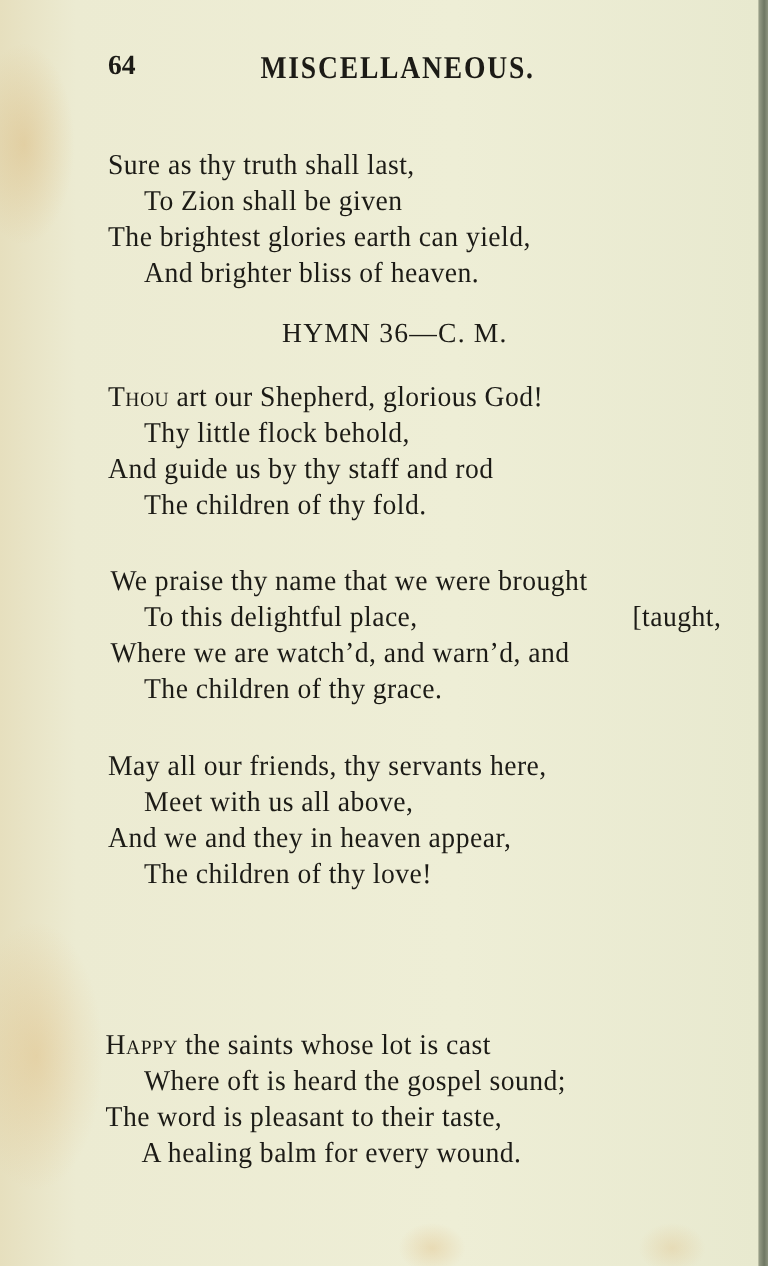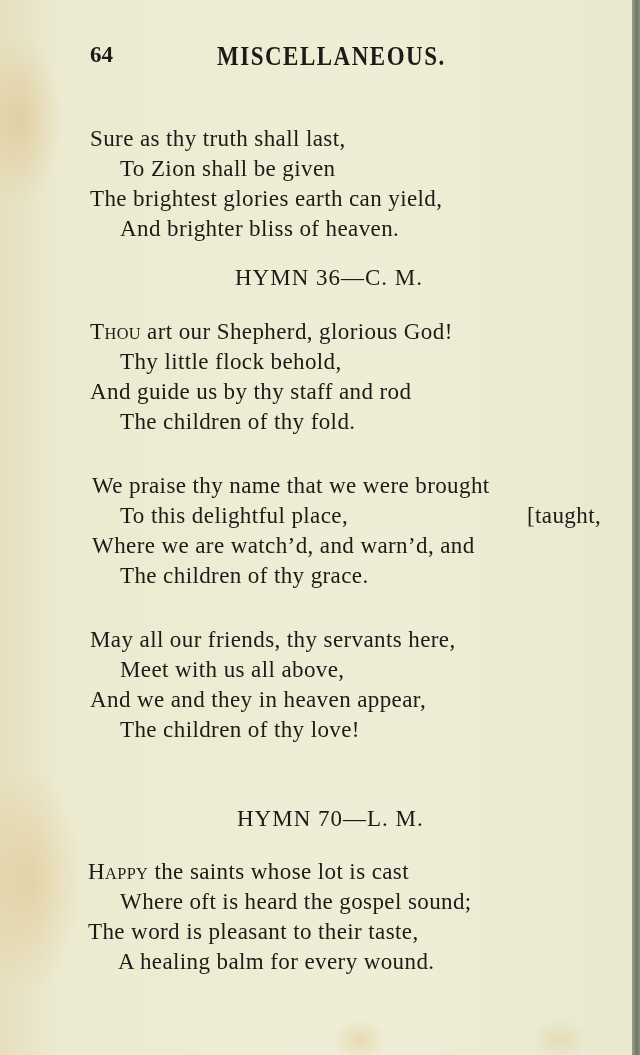--- a/index.html
+++ b/index.html
@@ -69,21 +69,20 @@
   <div class="line" style="left:120px; top:502px;">To this delightful place,</div>
   <div class="line" style="left:527px; top:502px;">[taught,</div>
   <div class="line" style="left:92px; top:532px;">Where we are watch’d, and warn’d, and</div>
   <div class="line" style="left:120px; top:562px;">The children of thy grace.</div>
 
   <div class="line" style="left:90px; top:626px;">May all our friends, thy servants here,</div>
   <div class="line" style="left:120px; top:656px;">Meet with us all above,</div>
   <div class="line" style="left:90px; top:686px;">And we and they in heaven appear,</div>
   <div class="line" style="left:120px; top:716px;">The children of thy love!</div>
 
-  <div class="hymn-title" style="left:237px; top:806px;">HYMN 70—L. M.</div>
 
   <div class="line" style="left:88px; top:858px;">
     <span class="sc">Happy</span>
     <span>the saints whose lot is cast</span>
   </div>
   <div class="line" style="left:120px; top:888px;">Where oft is heard the gospel sound;</div>
   <div class="line" style="left:88px; top:918px;">The word is pleasant to their taste,</div>
   <div class="line" style="left:118px; top:948px;">A healing balm for every wound.</div>
 </div>
 

